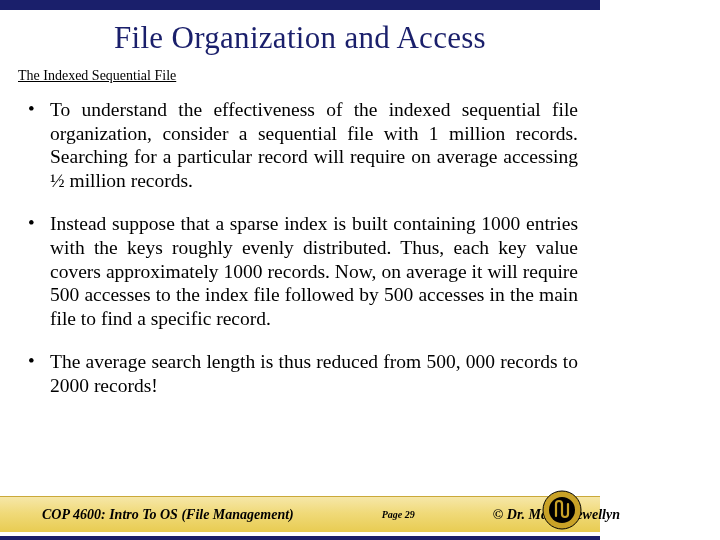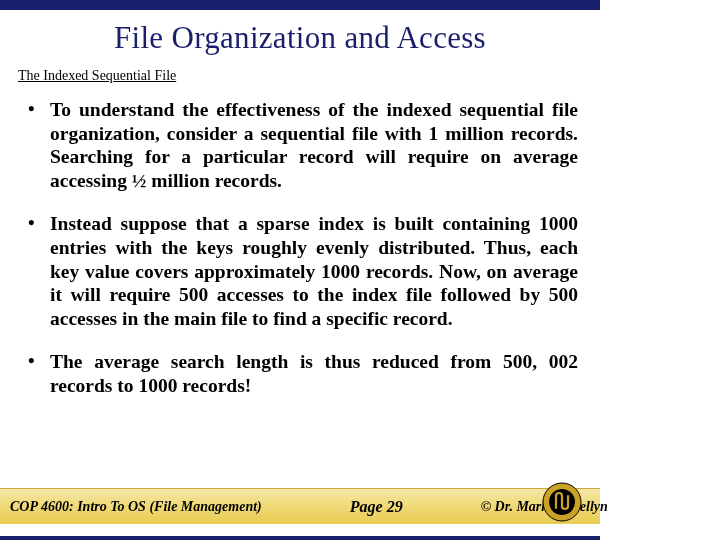--- a/index.html
+++ b/index.html
@@ -28,21 +28,20 @@
   .subtitle {
     font-size: 14px;
     text-decoration: underline;
     color: #000;
     margin-left: 18px;
     margin-bottom: 14px;
     font-weight: 400;
   }
   .content {
     padding: 0 22px 0 22px;
-    font-weight: bold;
   }
   ul.bullets {
     list-style: none;
   }
   ul.bullets > li {
     position: relative;
     padding-left: 28px;
     font-size: 19.5px;
     line-height: 1.21;
     color: #000;
@@ -53,42 +52,43 @@
     content: "•";
     position: absolute;
     left: 6px;
     top: 0;
     font-size: 19px;
   }
   .footer {
     position: absolute;
     left: 0;
     right: 0;
-    bottom: 12px;
+    bottom: 4px;
     height: 36px;
     background: linear-gradient(to bottom, #f6e7a8 0%, #f0da7a 45%, #e8cc52 100%);
     border-top: 1px solid #caa93a;
     display: flex;
     align-items: center;
     font-family: "Times New Roman", serif;
+    padding-left: 32px;
   }
   .footer .course {
     flex: 0 0 auto;
     font-weight: bold;
     font-style: italic;
     font-size: 14px;
     color: #000;
     padding-left: 10px;
     white-space: nowrap;
   }
   .footer .page {
     flex: 0 0 auto;
     font-weight: bold;
     font-style: italic;
-    font-size: 16px;
+    font-size: 10px;
     color: #000;
     margin-left: 88px;
     white-space: nowrap;
   }
   .footer .author {
     flex: 0 0 auto;
     font-weight: bold;
     font-style: italic;
     font-size: 14px;
     color: #000;
@@ -111,21 +111,21 @@
 <div class="slide">
 
   <h1 class="title">File Organization and Access</h1>
 
   <div class="subtitle">The Indexed Sequential File</div>
 
   <div class="content">
     <ul class="bullets">
       <li>To understand the effectiveness of the indexed sequential file organization, consider a sequential file with 1 million records.  Searching for a particular record will require on average accessing ½ million records.</li>
       <li>Instead suppose that a sparse index is built containing 1000 entries with the keys roughly evenly distributed.  Thus, each key value covers approximately 1000 records.  Now, on average it will require 500 accesses to the index file followed by 500 accesses in the main file to find a specific record.</li>
-      <li>The average search length is thus reduced from 500, 002 records to 1000 records!</li>
+      <li>The average search length is thus reduced from 500, 000 records to 2000 records!</li>
     </ul>
   </div>
 
   <div class="footer">
     <span class="course">COP 4600: Intro To OS  (File Management)</span>
     <span class="page">Page 29</span>
     <span class="author">© Dr. Mark Llewellyn</span>
     <span class="logo">
       <svg viewBox="0 0 40 40" width="40" height="40">
         <circle cx="20" cy="20" r="19" fill="#c9a227" stroke="#000" stroke-width="1"></circle>

